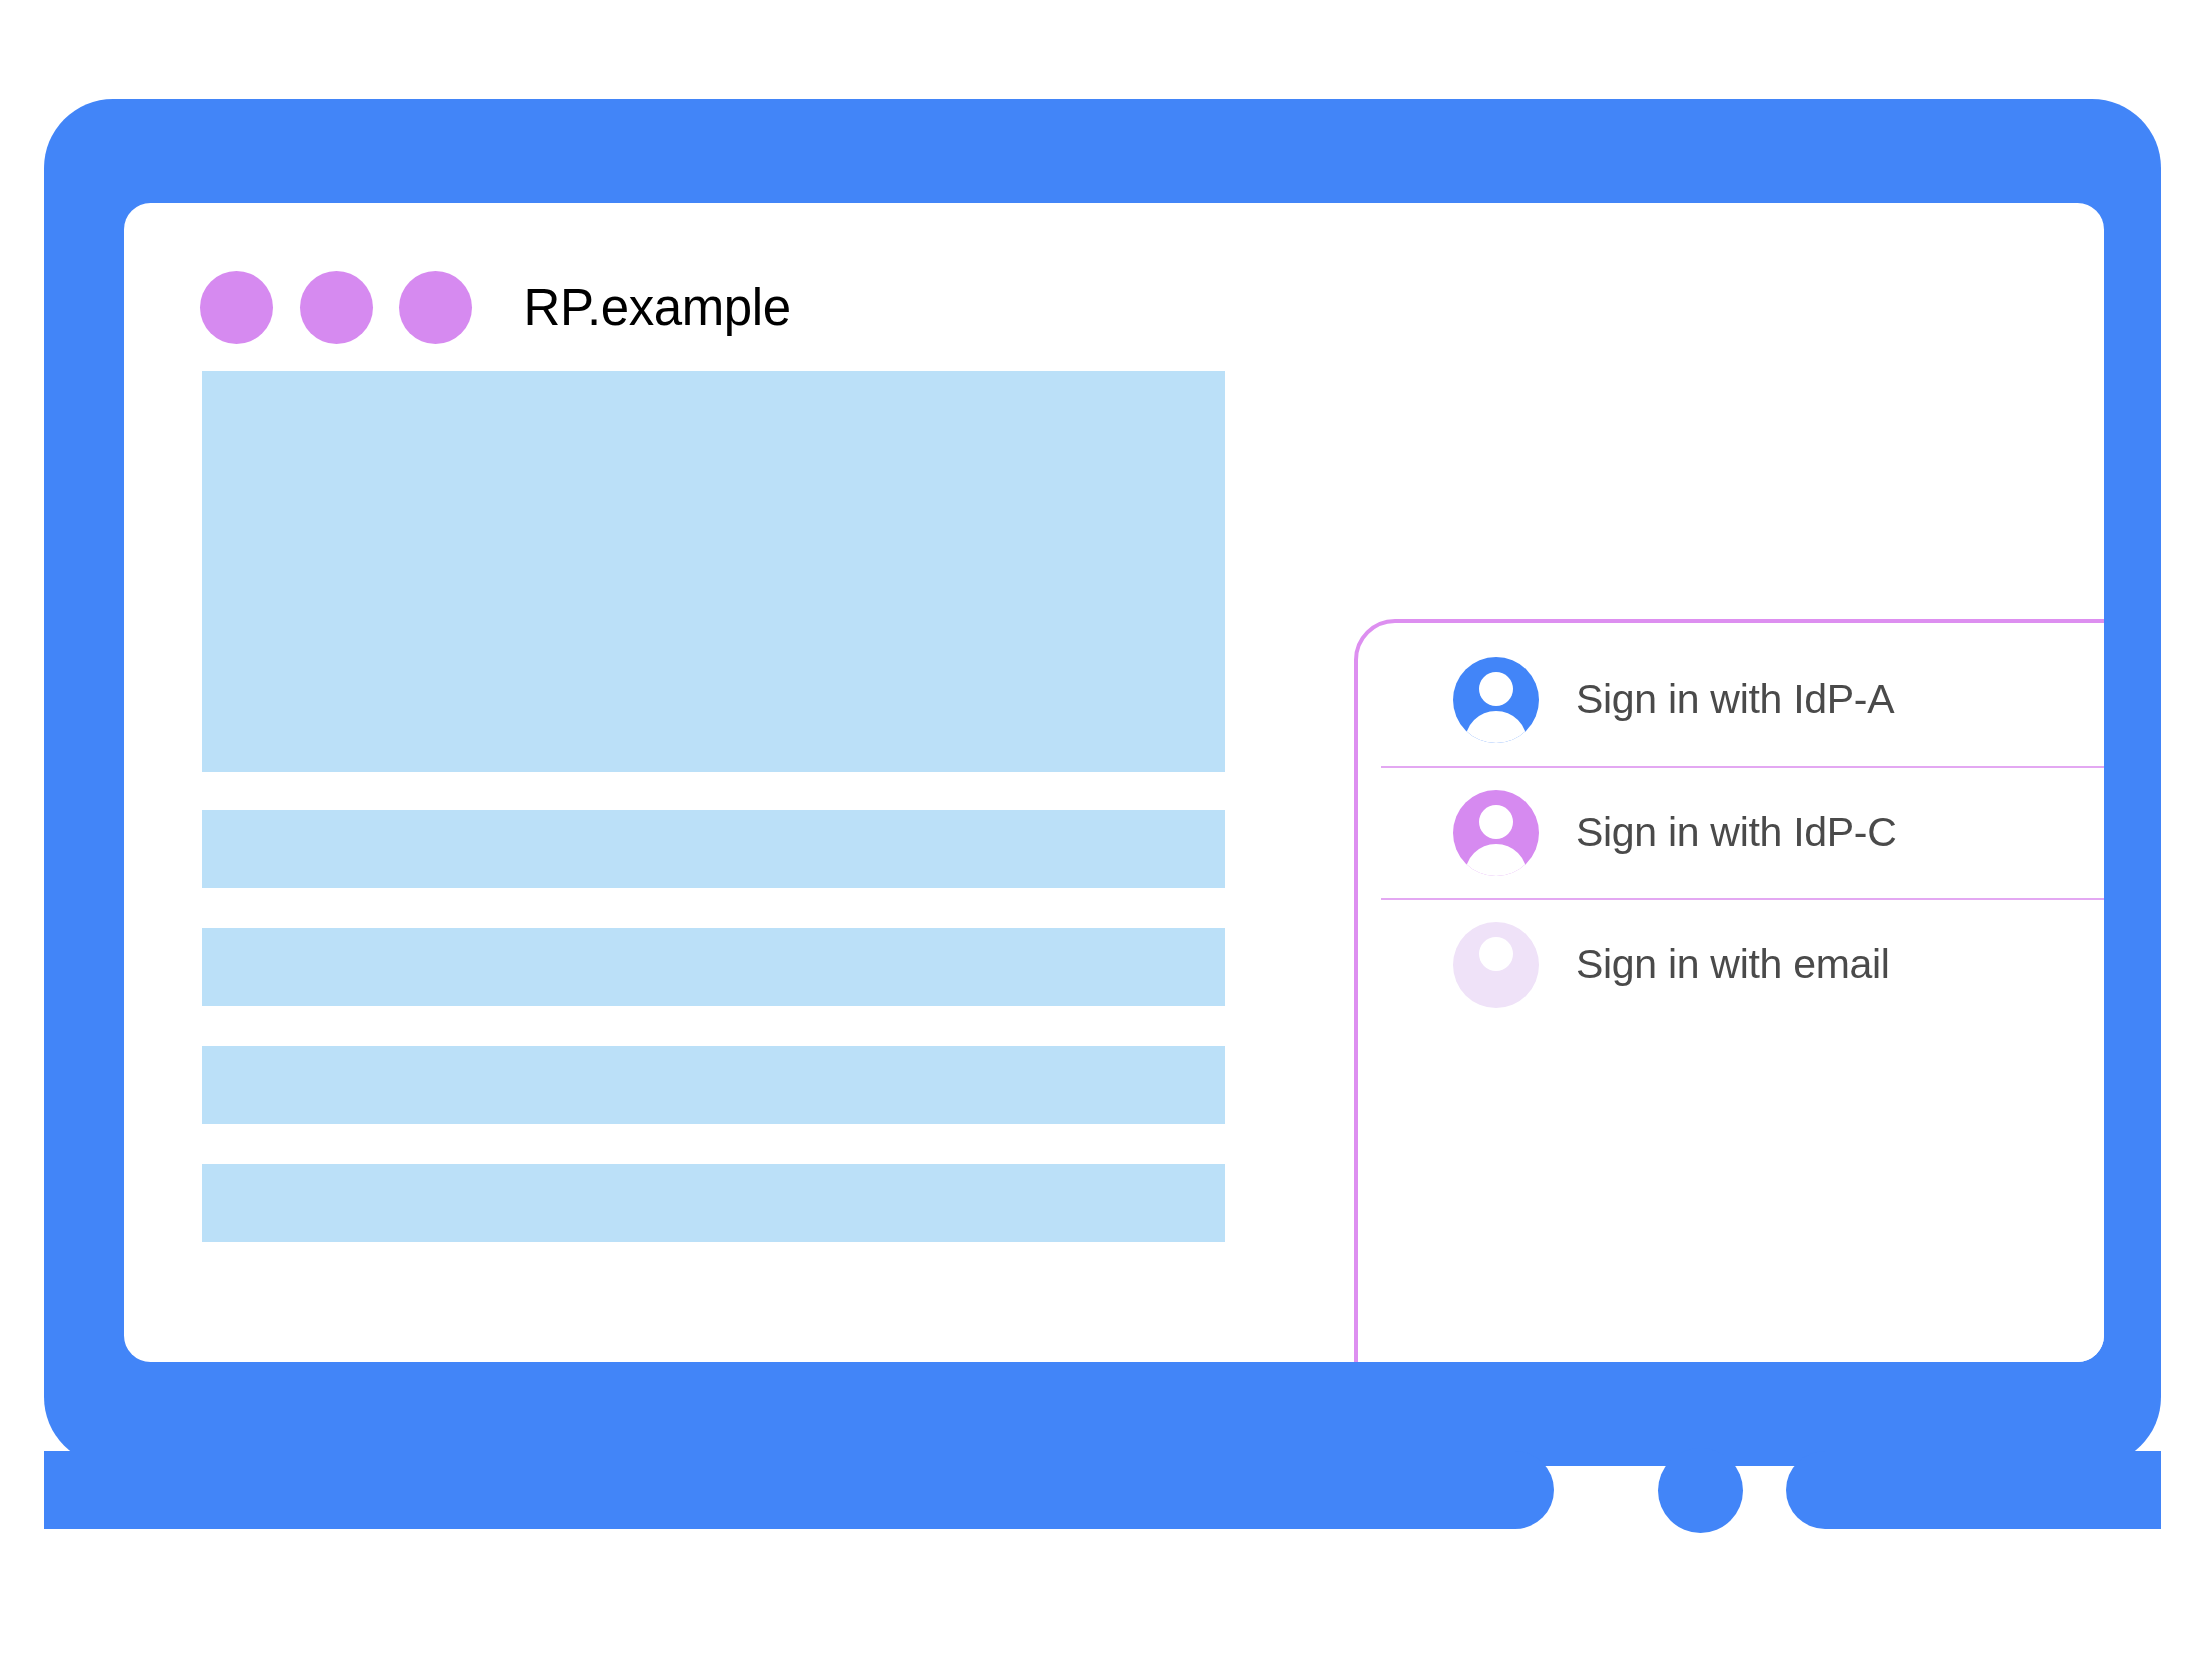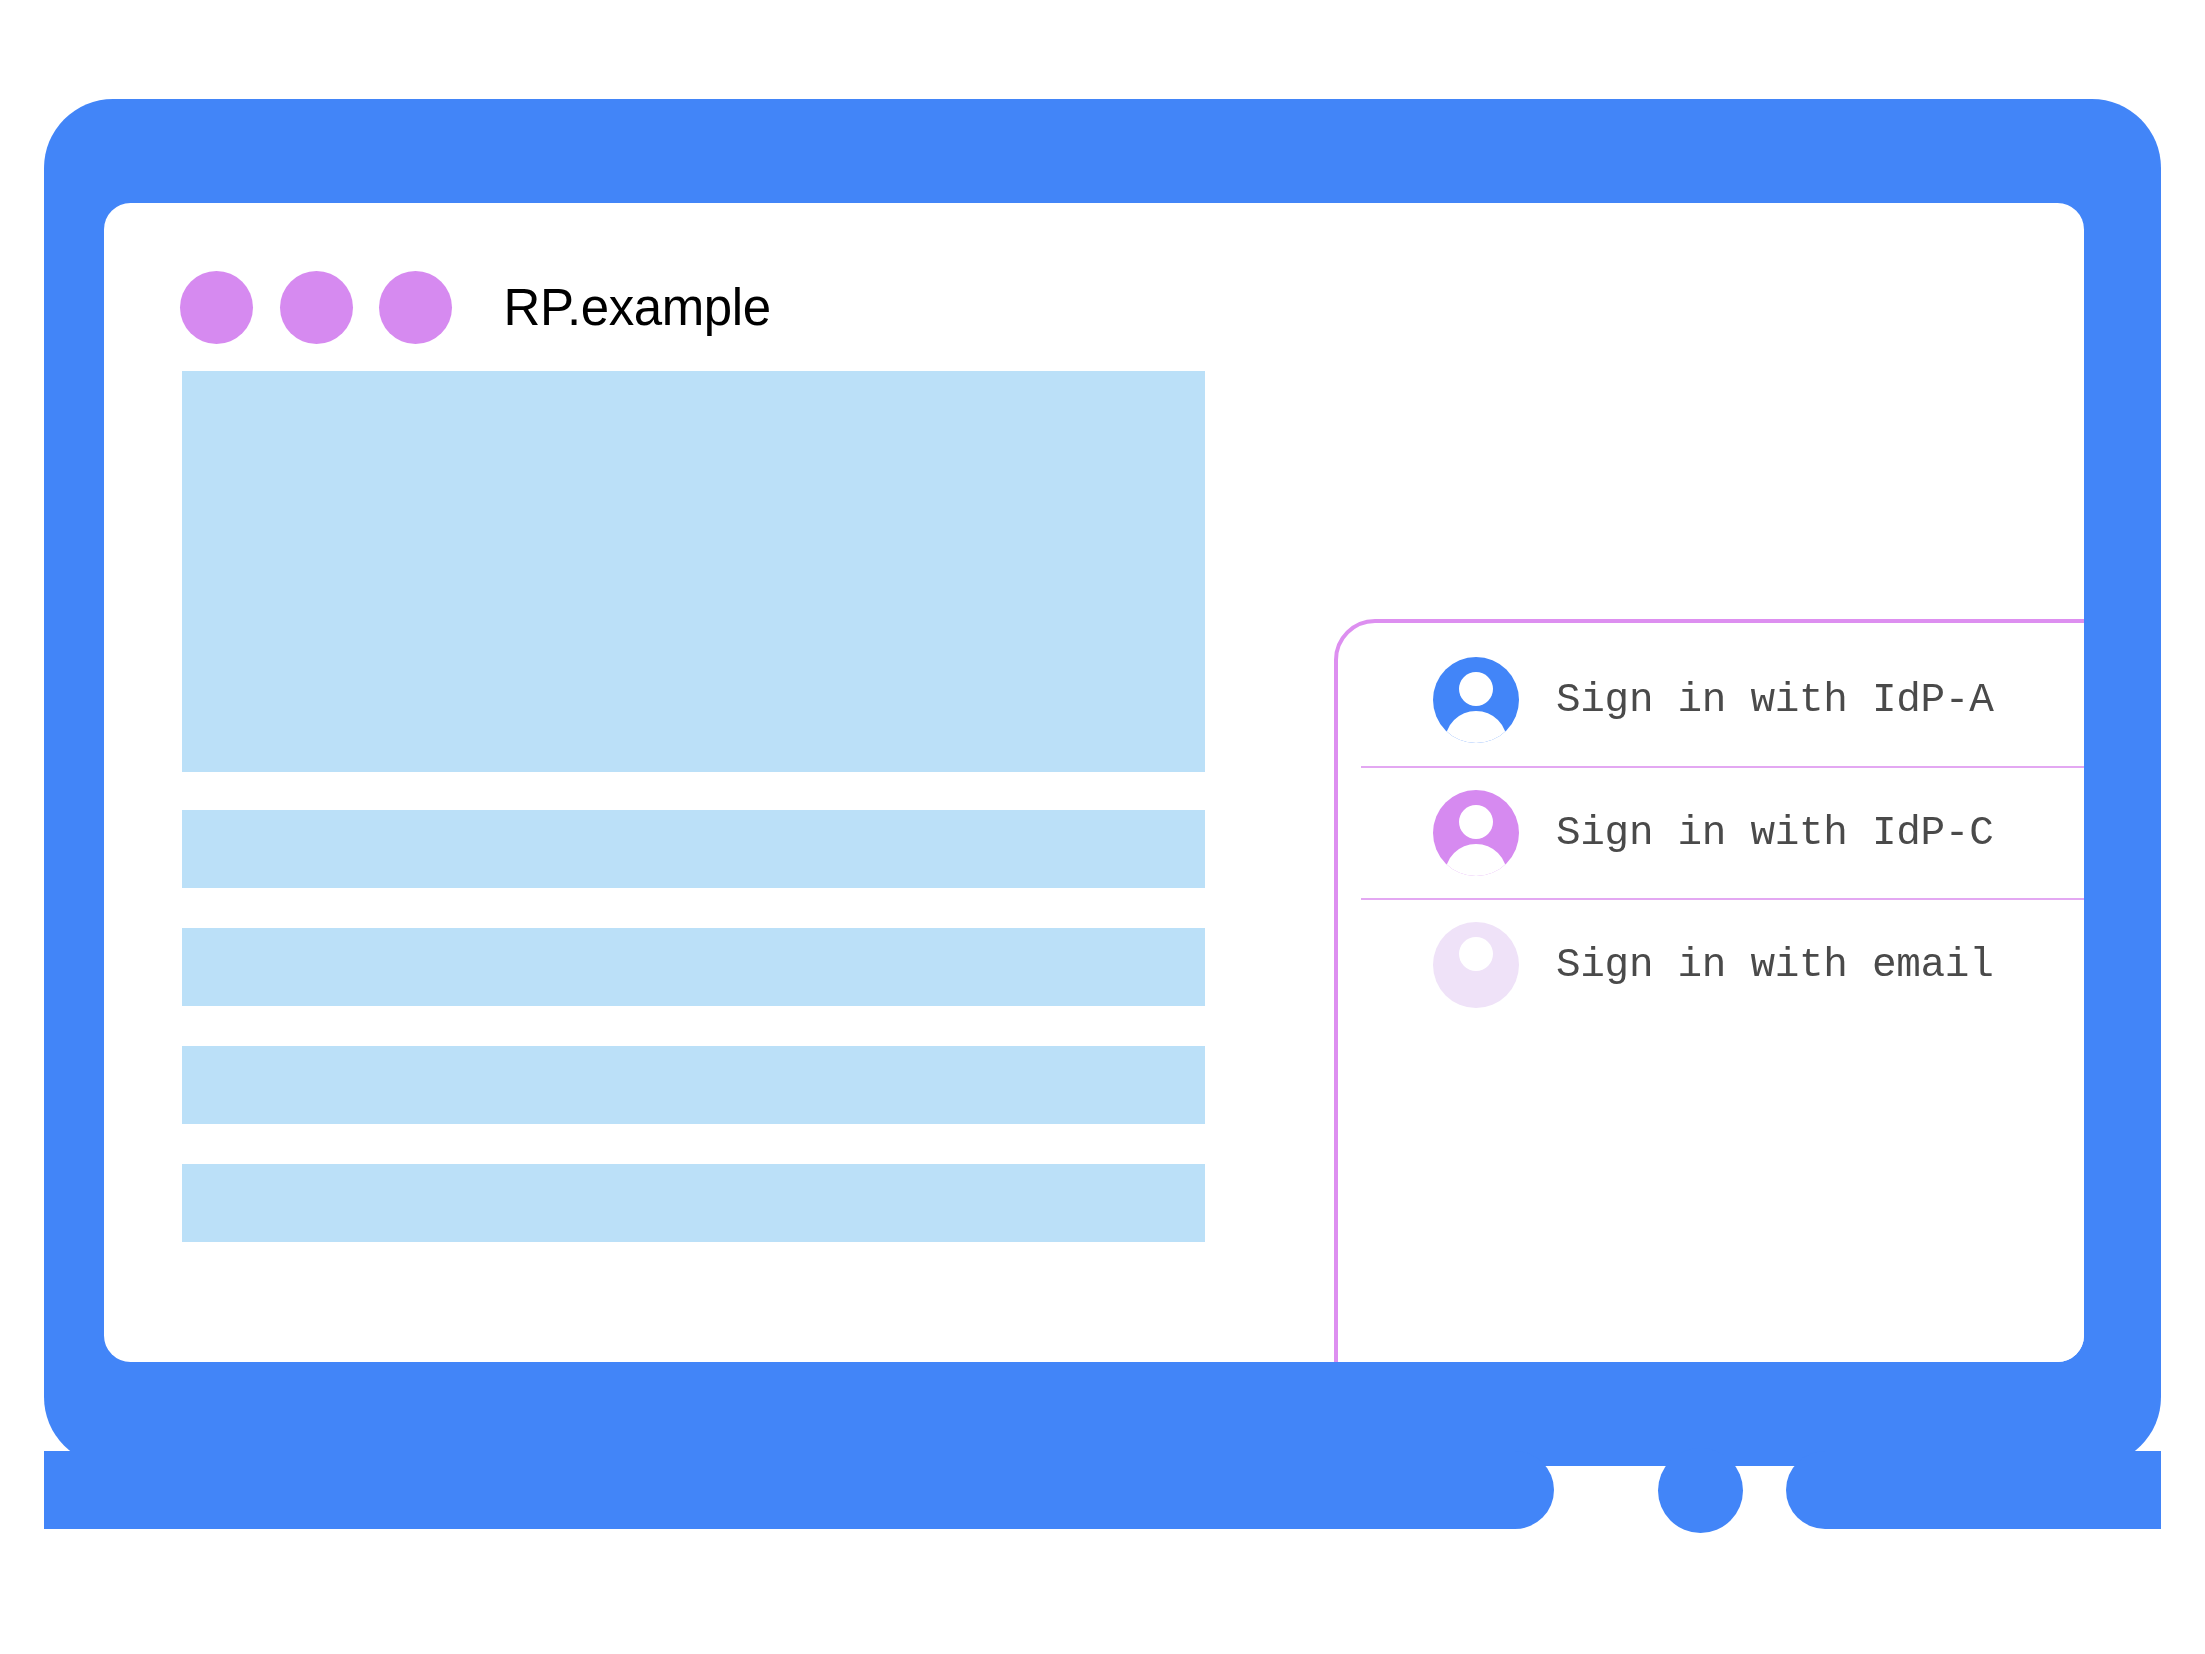--- a/index.html
+++ b/index.html
@@ -28,21 +28,21 @@
     left: 0;
     top: 0;
     width: 2117px;
     height: 1367px;
     background: #4285f8;
     border-radius: 69px;
     box-sizing: border-box;
   }
   .device-screen {
     position: absolute;
-    left: 60px;
+    left: 80px;
     top: 104px;
     width: 1980px;
     height: 1159px;
     background: #ffffff;
     border-radius: 26.5px;
     overflow: hidden;
   }
 
   
   .device-foot {
@@ -174,21 +174,20 @@
     height: 62px;
     border-radius: 50%;
     background: #ffffff;
   }
   .chooser-label {
     margin-left: 37px;
     font-size: 41px;
     color: #4a4a4a;
     white-space: nowrap;
     letter-spacing: -0.3px;
-    font-family: Liberation Mono, monospace;
   }
 </style>
 </head>
 <body>
 
 <div class="device">
   <div class="device-body"></div>
 
   <div class="device-screen">
 

